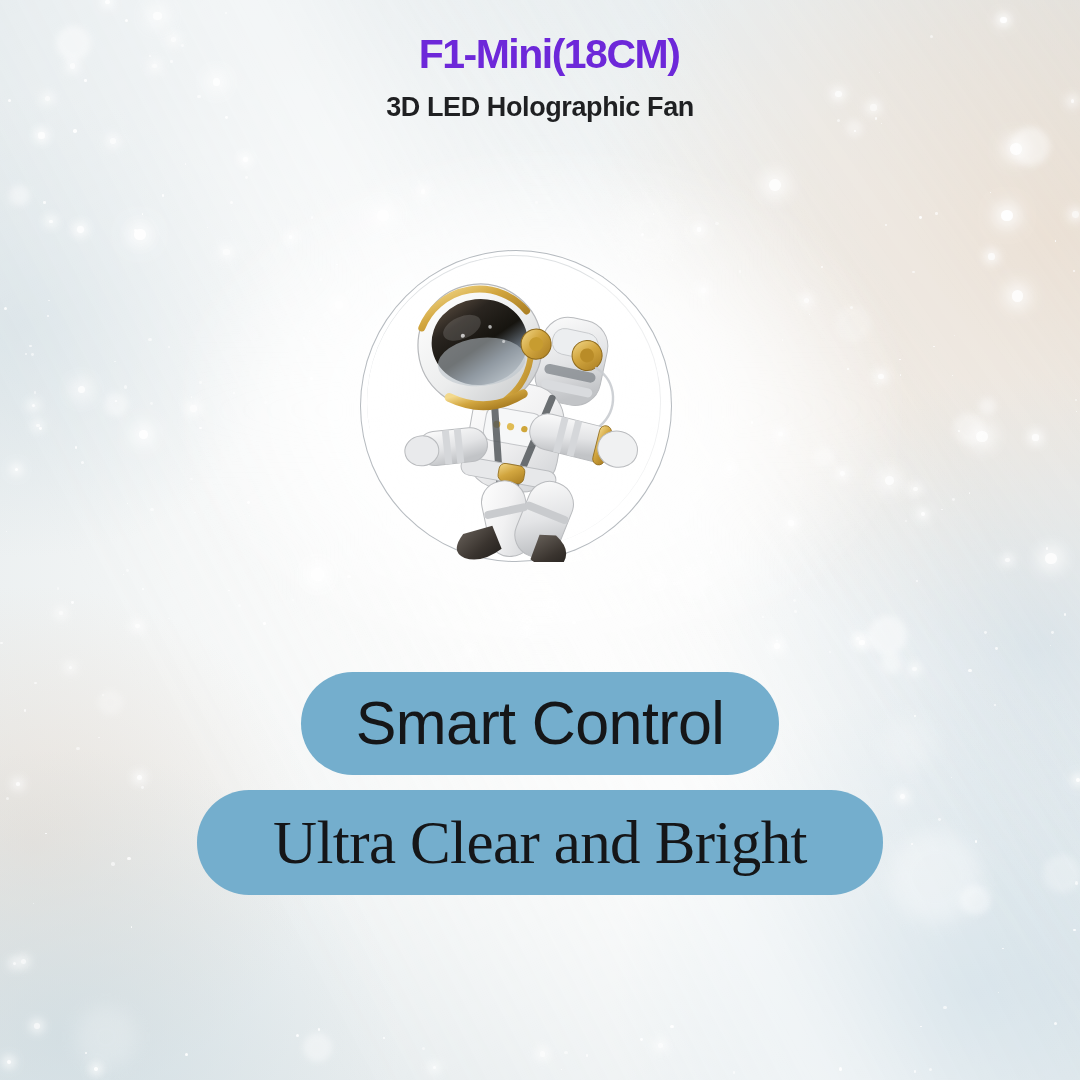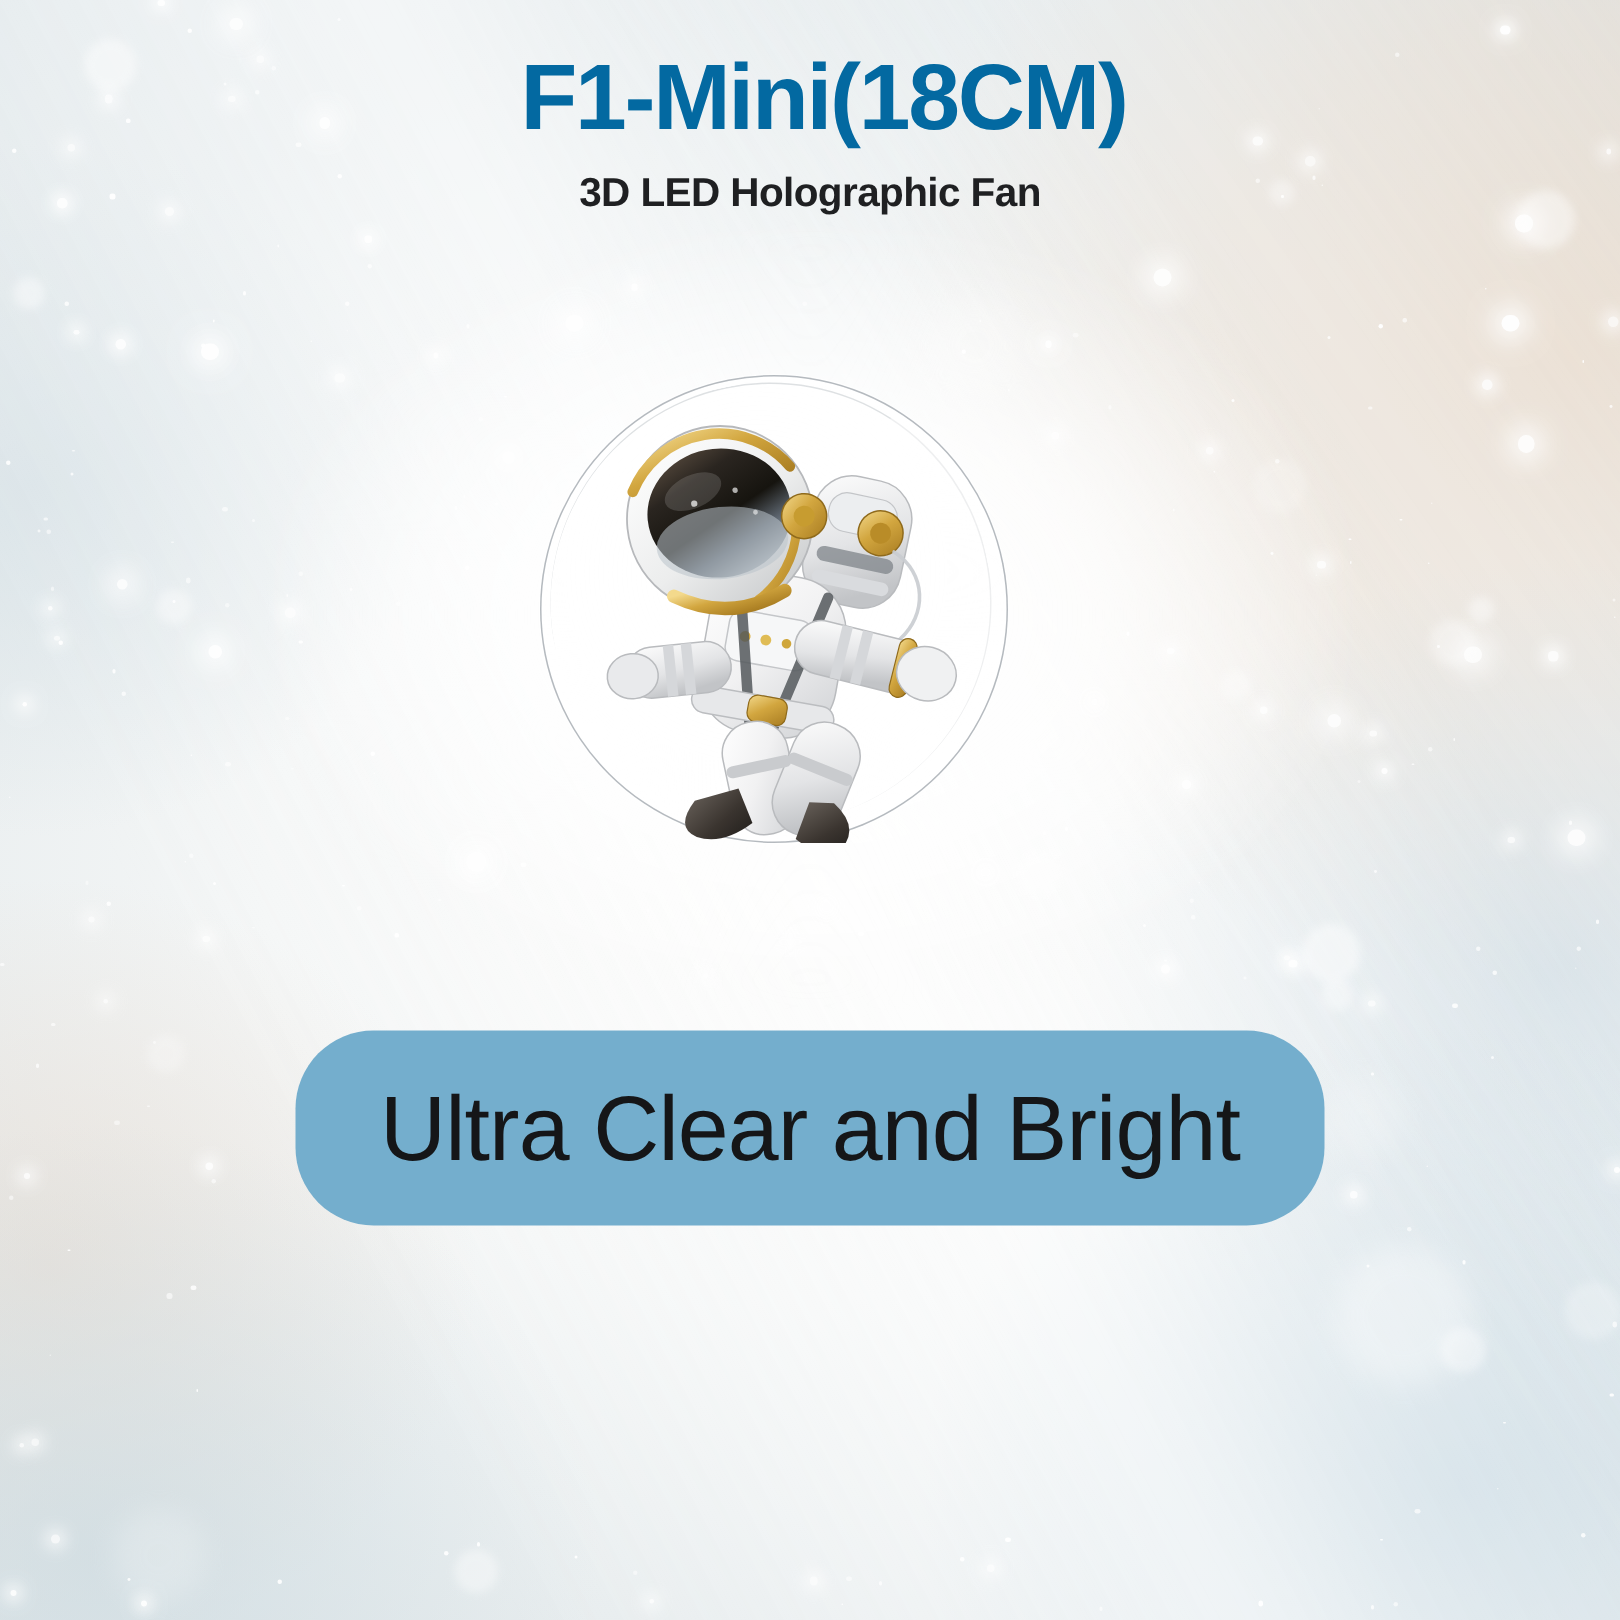--- a/index.html
+++ b/index.html
@@ -78,24 +78,24 @@
   .sp.soft { filter:blur(3px); opacity:.85; }
   .sp.halo { filter:blur(9px); opacity:.8; }
 
   
   .header {
     position:absolute;
     left:0; top:34px; width:100%;
     text-align:center;
   }
   .title {
-    font-size:62px;
+    font-size:41px;
     font-weight:700;
     letter-spacing:-1.5px;
-    color:#0369a1;
+    color:#6d28d9;
     line-height:1.02;
     margin-left:18px;
   }
   .subtitle {
     margin-top:16px;
     font-size:27px;
     font-weight:700;
     letter-spacing:-0.4px;
     color:#1f2022;
     text-align:center;
@@ -141,21 +141,21 @@
     font-size:61px;
     font-weight:400;
     letter-spacing:-0.6px;
     line-height:1;
     display:flex;
     align-items:center;
     justify-content:center;
     white-space:nowrap;
   }
   .pill-0 { width:478px; height:103px; }
-  .pill-1 { width:686px; height:130px; margin-top:15px; }
+  .pill-1 { width:686px; height:105px; margin-top:15px;font-family:Liberation Serif, serif; }
   .pill-2 { width:478px; height:104px; margin-top:13px; }
 </style>
 </head>
 <body>
 
 <div id="stage">
 
   <div class="bg-base"></div>
   <div class="bg-warm"></div>
   <div class="bg-cool"></div>
@@ -543,17 +543,20 @@
         <circle cx="176" cy="100" r="15" fill="url(#goldG)" stroke="#8f6a1b" stroke-width="1"></circle>
         <circle cx="176" cy="100" r="7" fill="#c79c30"></circle>
 
         <path d="M84 144 q36 22 74 4" fill="none" stroke="url(#goldG)" stroke-width="9" stroke-linecap="round"></path>
       </g>
     </svg>
   </div>
 
   <div class="pills">
     <div class="pill-row">
+      <div class="pill pill-0">Smart Control</div>
+    </div>
+    <div class="pill-row">
       <div class="pill pill-1">Ultra Clear and Bright</div>
     </div>
   </div>
 
 </div>
 
 </body></html>

